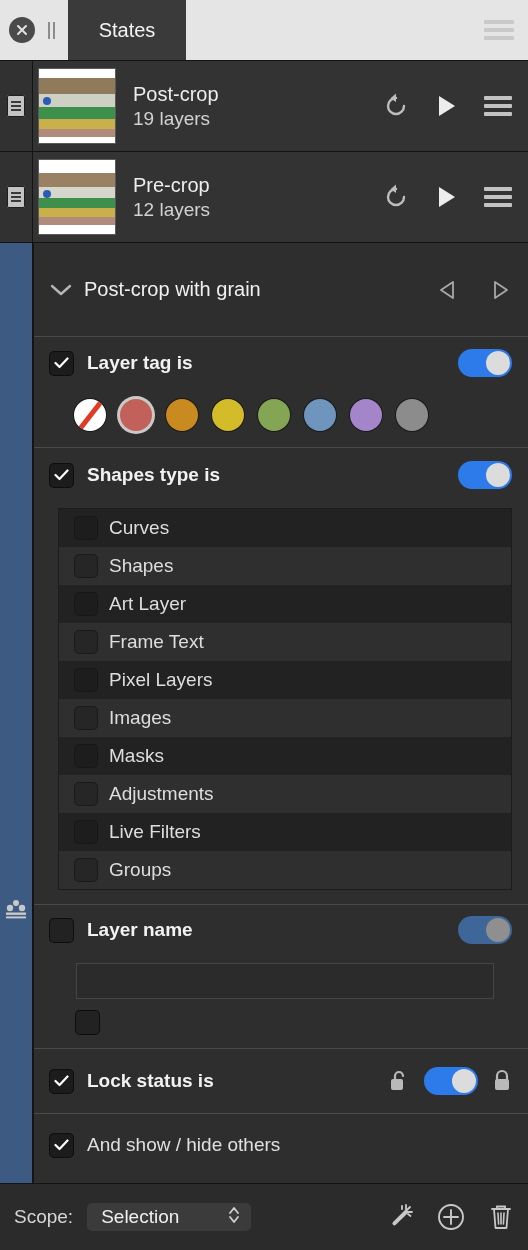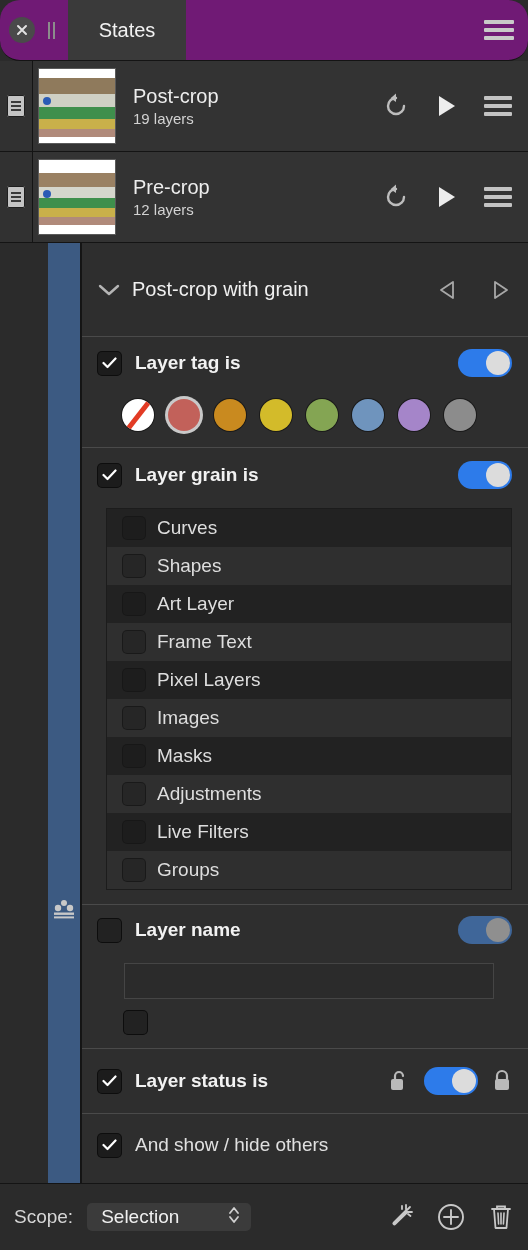--- a/index.html
+++ b/index.html
@@ -5,22 +5,22 @@
   html,body{margin:0;padding:0;background:#1a1a1a;}
   body{
     width:528px;height:1250px;overflow:hidden;
     font-family:"Liberation Sans", sans-serif;
     color:#d8d8d8;
     -webkit-font-smoothing:antialiased;
   }
   .app{position:relative;width:528px;height:1250px;background:#2b2b2b;display:flex;flex-direction:column;}
 
   
-  .titlebar{height:60px;background:#701a75;display:flex;align-items:center;flex:0 0 60px;
-            border-bottom:1px solid #141414;position:relative;border-radius:20px;}
+  .titlebar{height:60px;background:#e5e5e5;display:flex;align-items:center;flex:0 0 60px;
+            border-bottom:1px solid #141414;position:relative;}
   .close-btn{width:26px;height:26px;border-radius:50%;background:#4a4a4a;margin-left:9px;
              display:flex;align-items:center;justify-content:center;cursor:pointer;}
   .close-btn svg{display:block;}
   .grip{margin-left:13px;display:flex;gap:3px;align-items:center;}
   .grip i{display:block;width:2px;height:17px;background:#8c8c8c;}
   .tab{margin-left:13px;height:60px;min-width:82px;padding:0 18px;background:#3a3a3a;
        display:flex;align-items:center;justify-content:center;font-size:20px;color:#f2f2f2;
        cursor:pointer;}
   .burger-main{position:absolute;right:14px;top:50%;transform:translateY(-50%);cursor:pointer;
                display:flex;flex-direction:column;gap:4px;}
@@ -33,28 +33,28 @@
               justify-content:center;border-right:1px solid #141414;flex:0 0 32px;}
   .doc-icon{width:18px;height:22px;background:#c4c4c4;border-radius:2px;
             display:flex;flex-direction:column;align-items:center;justify-content:center;gap:2px;
             box-shadow:0 0 0 1px #1e1e1e inset;}
   .doc-icon i{display:block;width:10px;height:2px;background:#3a3a3a;}
   .thumb{width:76px;height:74px;margin-left:6px;background:#fff;flex:0 0 76px;
          box-shadow:0 0 0 1px #5a5a5a;position:relative;overflow:hidden;}
   .thumb .band{position:absolute;left:0;right:0;}
   .state-text{margin-left:18px;flex:1 1 auto;display:flex;flex-direction:column;gap:5px;}
   .state-title{font-size:20px;color:#ededed;line-height:1;}
-  .state-sub{font-size:15px;color:#d2d2d2;line-height:1;}
+  .state-sub{font-size:19px;color:#d2d2d2;line-height:1;}
   .state-actions{display:flex;align-items:center;gap:26px;margin-right:16px;}
   .ico{cursor:pointer;display:flex;align-items:center;justify-content:center;}
   .burger-sm{display:flex;flex-direction:column;gap:4px;cursor:pointer;}
   .burger-sm i{display:block;width:28px;height:4px;background:#c3c3c3;border-radius:1px;}
 
   
-  .body-wrap{flex:1 1 auto;display:flex;min-height:0;background:#1d4ed8;margin-left:48px;}
+  .body-wrap{flex:1 1 auto;display:flex;min-height:0;background:#1d4ed8;}
   .blue-rail{width:32px;flex:0 0 32px;background:#3c5a82;border-right:1px solid #141414;
              position:relative;}
   .crowd-icon{position:absolute;left:50%;top:655px;transform:translate(-50%,0);}
   .panel{flex:1 1 auto;display:flex;flex-direction:column;min-width:0;background:#2e2e2e;
          border-left:1px solid #151515;}
 
   
   .sec-head{height:93px;display:flex;align-items:center;padding:0 16px;border-bottom:1px solid #4a4a4a;}
   .chev{margin-right:12px;cursor:pointer;display:flex;}
   .sec-title{font-size:20px;color:#f0f0f0;flex:1 1 auto;}
@@ -282,21 +282,21 @@
         </div>
       </div>
 
       <div class="sec">
         <div class="row" style="min-height:54px">
           <div class="cbx">
             <svg width="15" height="12" viewBox="0 0 15 12">
                 <path d="M1.5 6 L5.5 10 L13.5 1.5" stroke="#ffffff" stroke-width="2.2" fill="none" stroke-linecap="round" stroke-linejoin="round"></path>
               </svg>
           </div>
-          <div class="lbl">Layer grain is</div>
+          <div class="lbl">Shapes type is</div>
           <div class="spacer"></div>
           <div class="toggle">
               <div class="knob"></div>
             </div>
         </div>
         <div class="typelist">
           <div class="titem">
               <div class="tcbx"></div>
               <div class="tlbl">Curves</div>
             </div>
@@ -354,21 +354,21 @@
         </div>
       </div>
 
       <div class="sec">
         <div class="row" style="min-height:64px">
           <div class="cbx">
             <svg width="15" height="12" viewBox="0 0 15 12">
                 <path d="M1.5 6 L5.5 10 L13.5 1.5" stroke="#ffffff" stroke-width="2.2" fill="none" stroke-linecap="round" stroke-linejoin="round"></path>
               </svg>
           </div>
-          <div class="lbl">Layer status is</div>
+          <div class="lbl">Lock status is</div>
           <div class="spacer"></div>
           <div class="locks">
             <div class="ico">
               <svg width="22" height="24" viewBox="0 0 22 24">
                   <path d="M7 10 V7 a4 4 0 0 1 8 0" stroke="#b9b9b9" stroke-width="2.2" fill="none" stroke-linecap="round"></path>
                   <rect x="3" y="10" width="12" height="11" rx="2" fill="#b9b9b9"></rect>
                 </svg>
             </div>
             <div class="toggle">
                 <div class="knob"></div>

